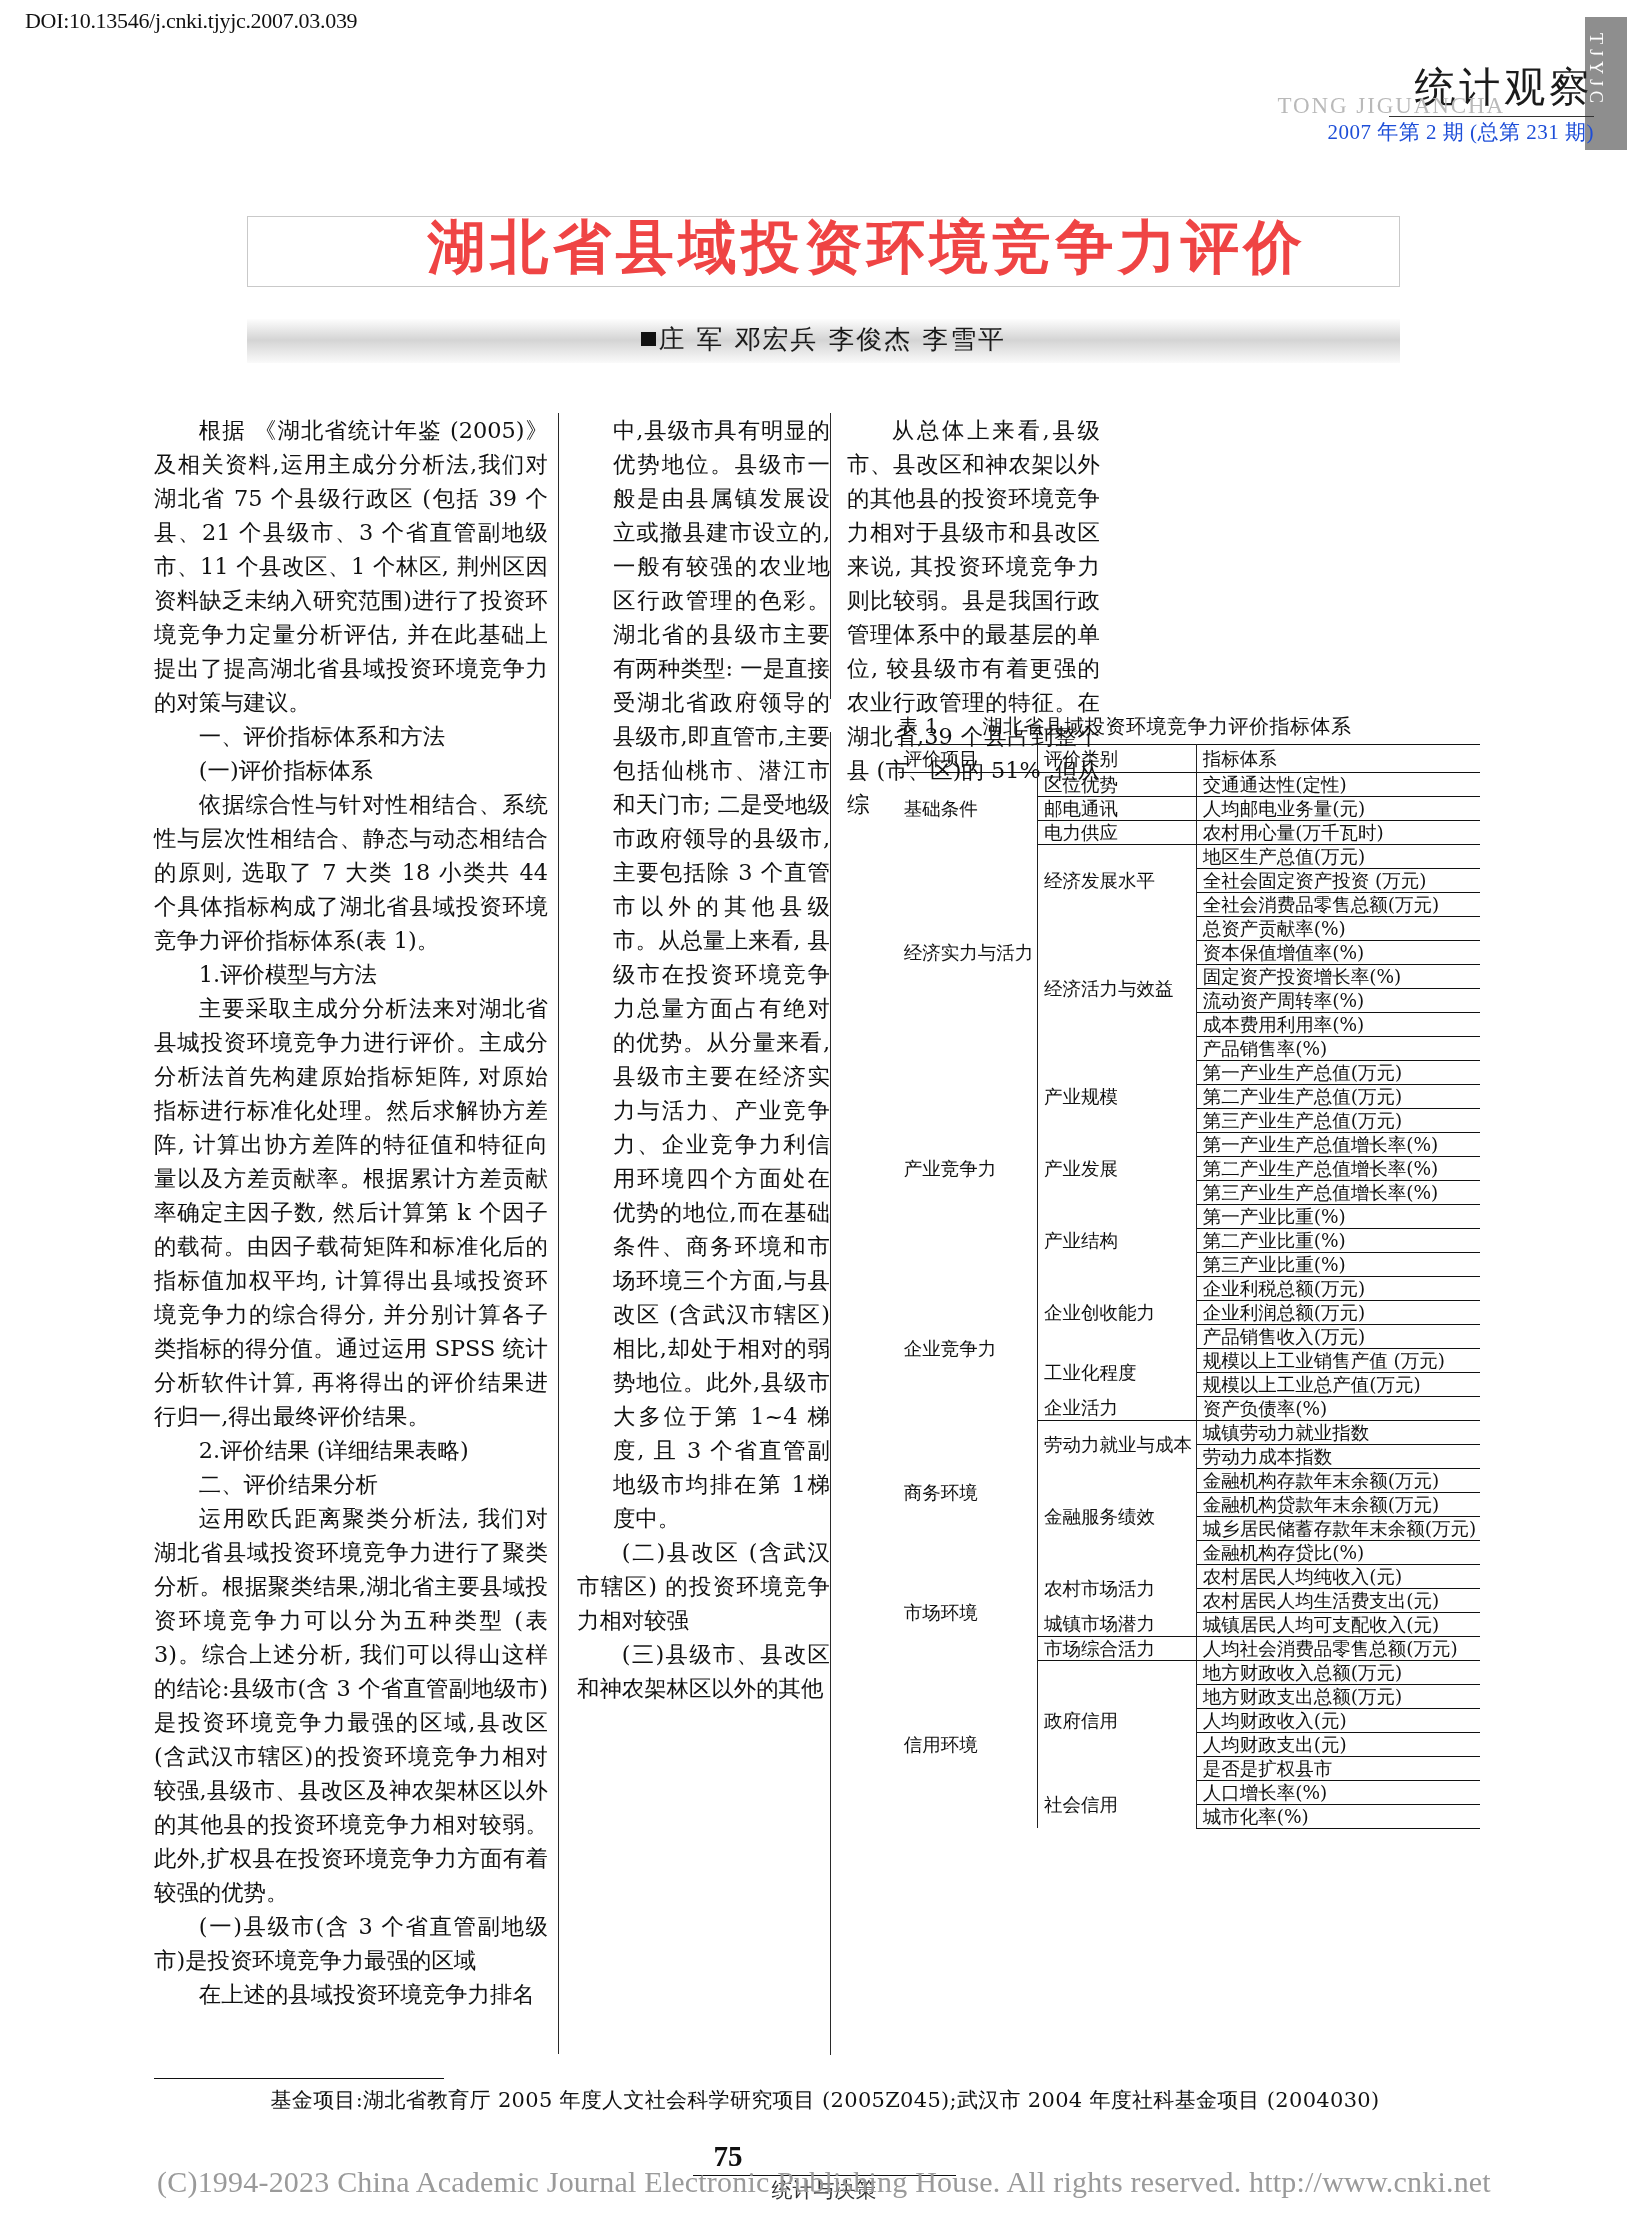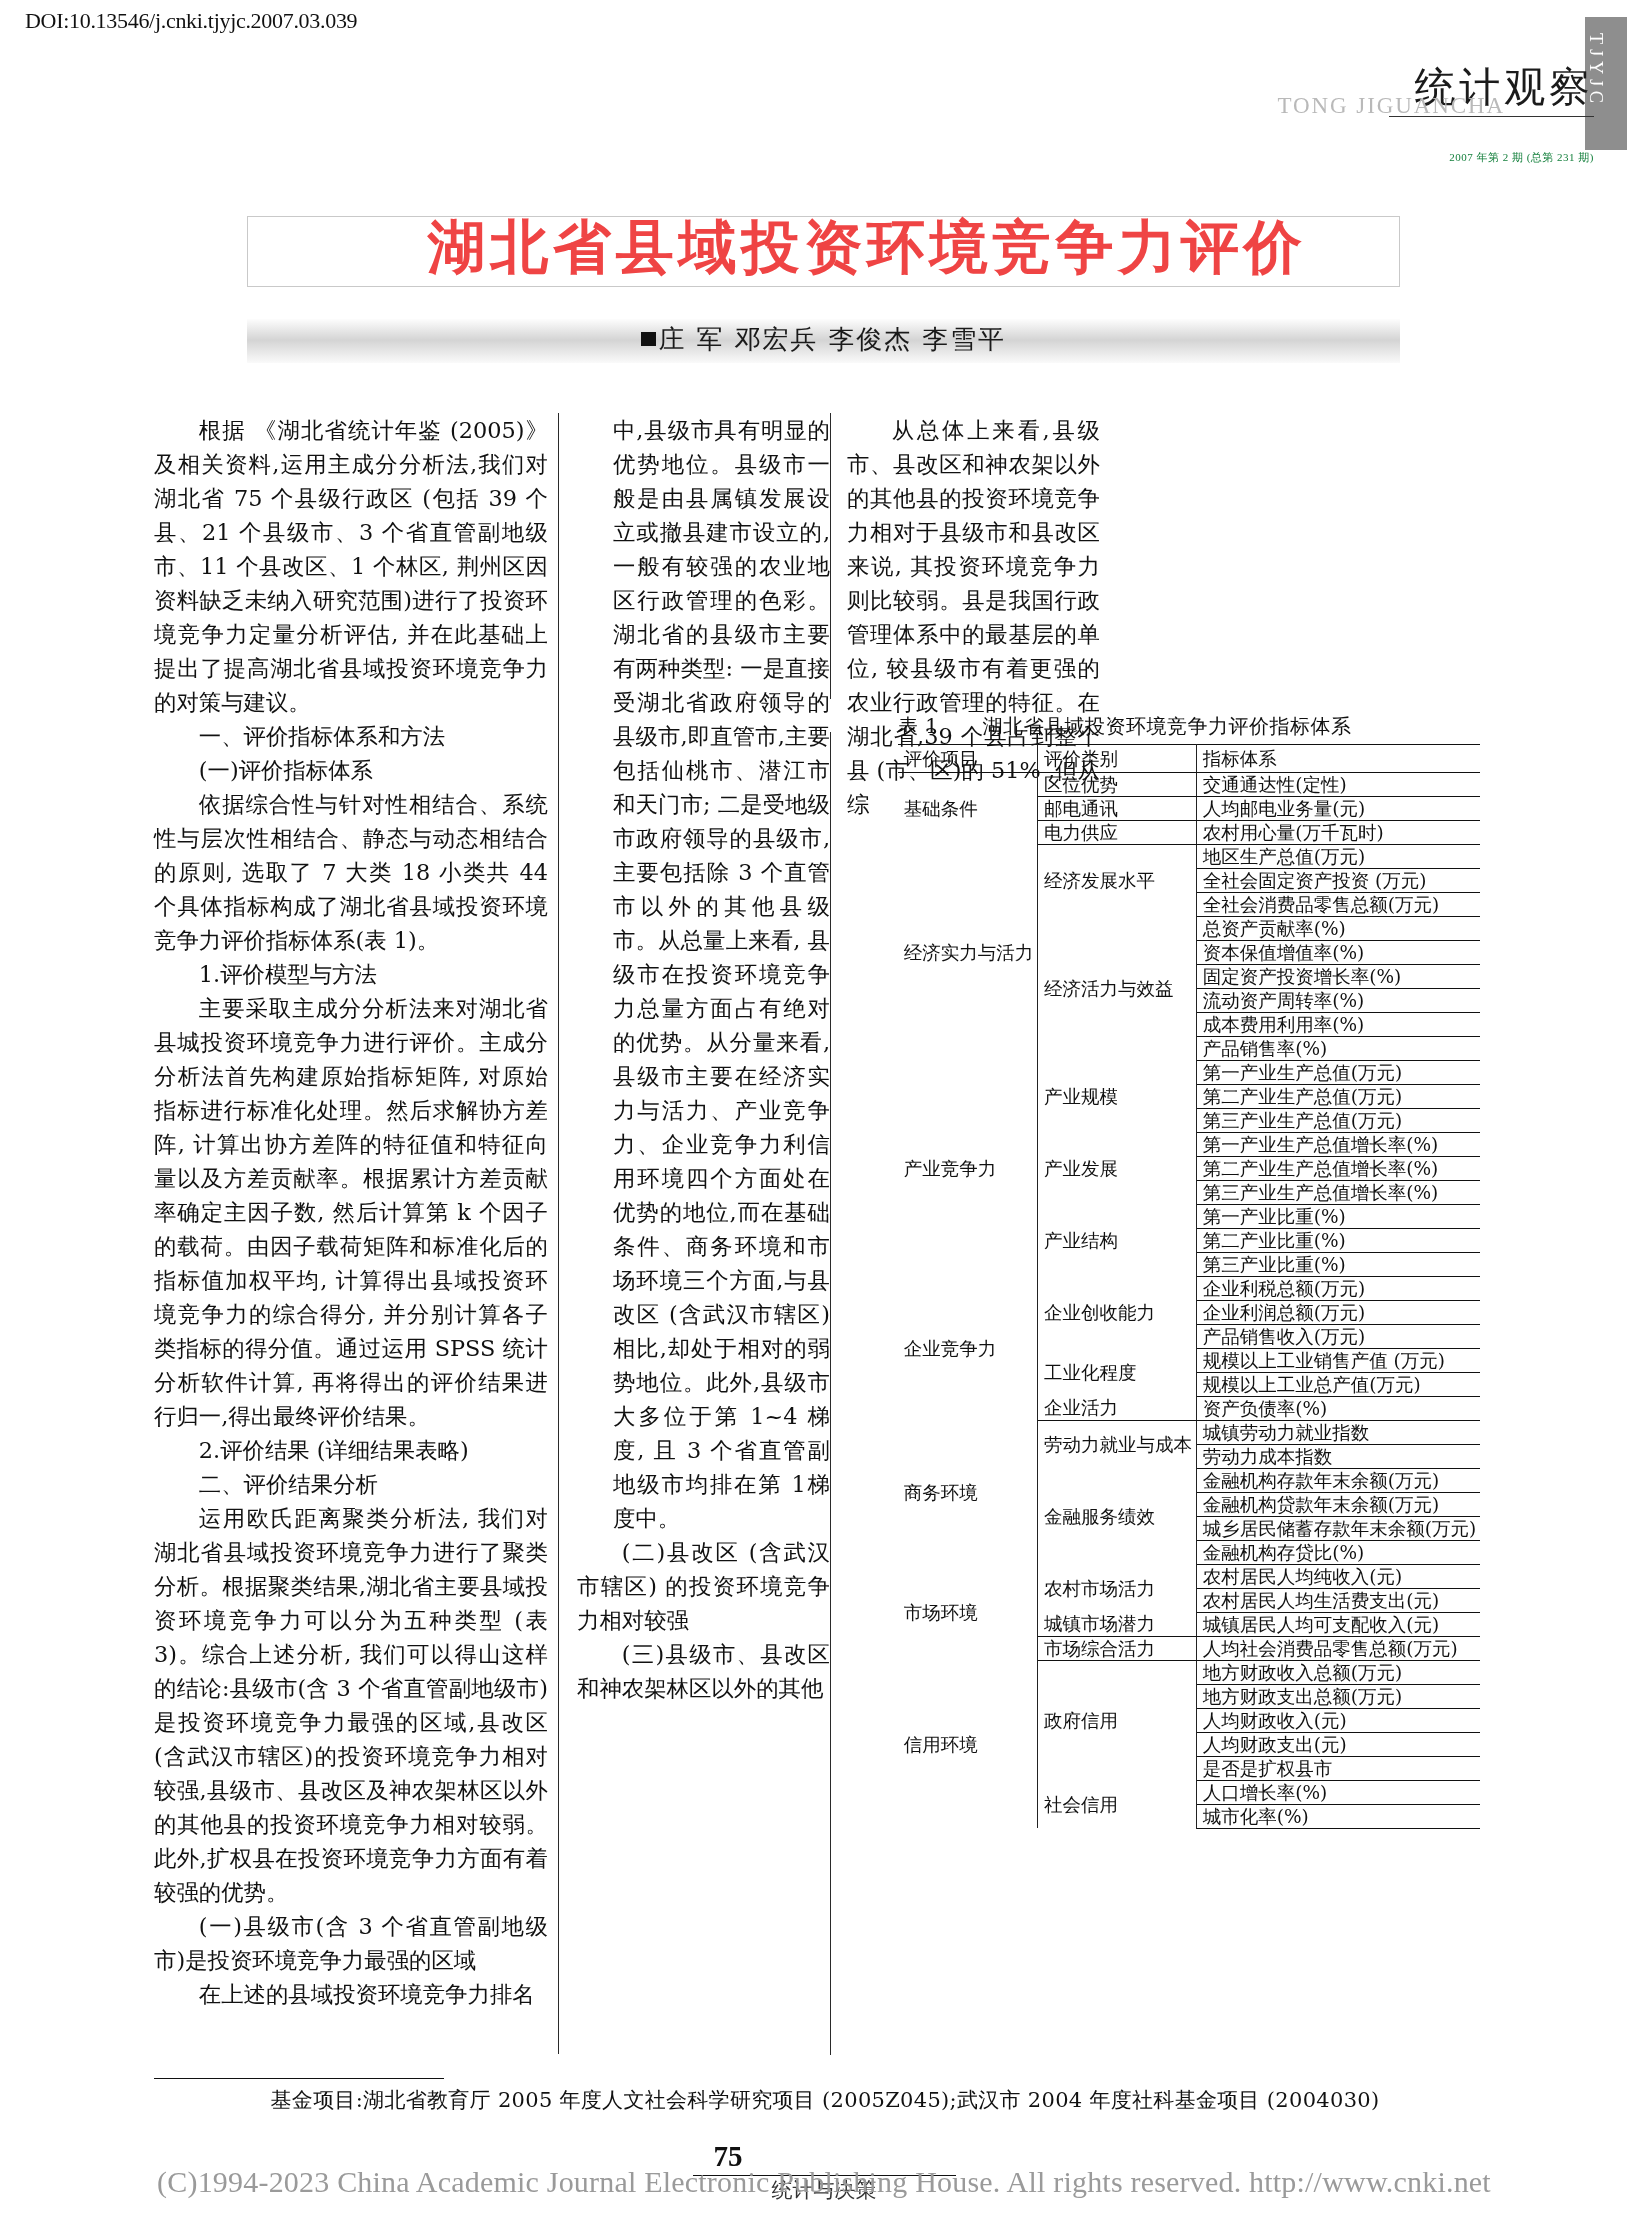--- a/index.html
+++ b/index.html
@@ -50,21 +50,21 @@
     letter-spacing:1.9px;
     color:#b9b9b9;
   }
   .mast-rule {
     position:absolute; right:54px; top:116px;
     width:205px; height:1px; background:#333;
   }
   .mast-issue {
     position:absolute; right:54px; top:118px;
     font-family:"Liberation Serif",serif;
-    font-size:11px; color:#15803d; letter-spacing:0.5px;margin-top:32px;
+    font-size:21px; color:#1d4ed8; letter-spacing:0.5px;
   }
   
   .title-box {
     position:absolute; left:247px; top:216px;
     width:1153px; height:71px;
     border:1px solid #c9c9c9;
   }
   .title-text {
     position:absolute; left:247px; top:220px;
     width:1240px;

